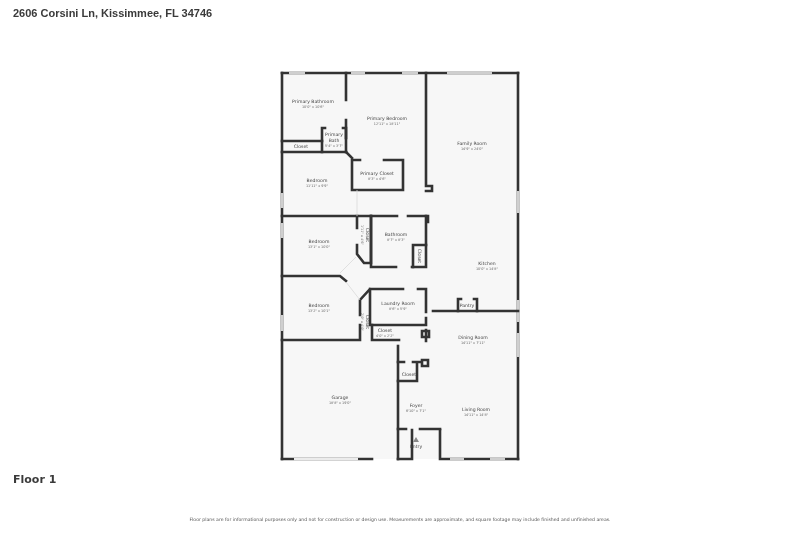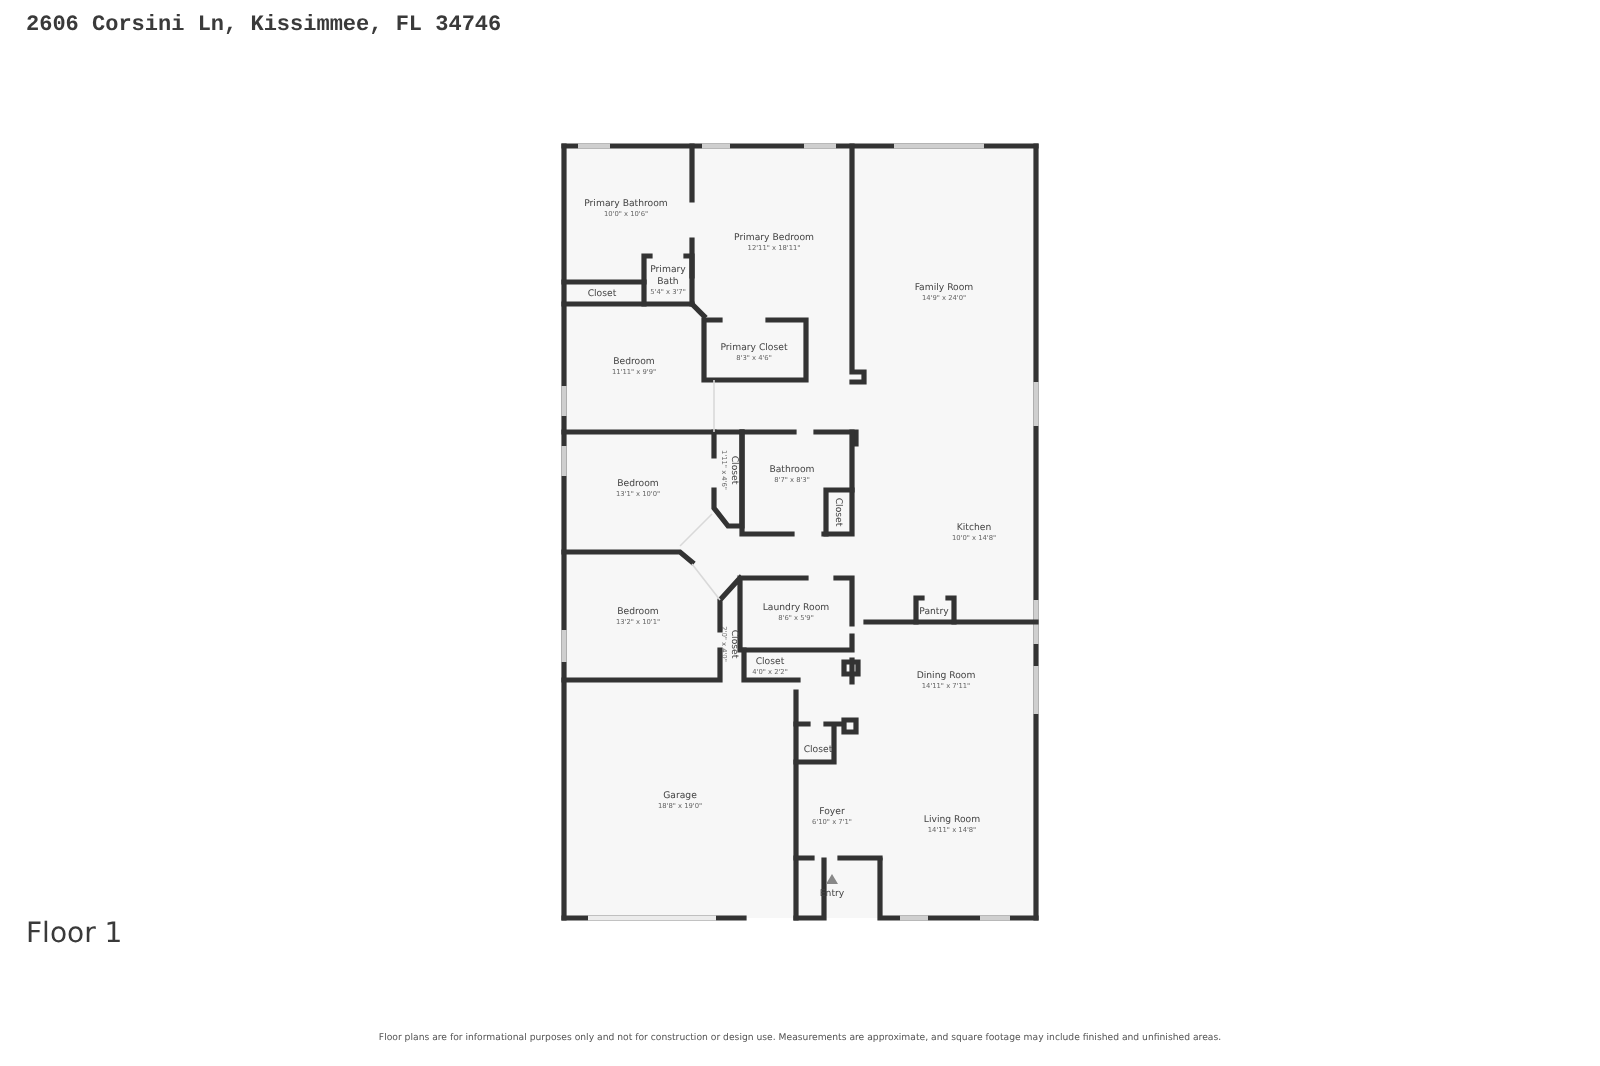--- a/index.html
+++ b/index.html
@@ -2,24 +2,24 @@
 <html><head>
 <meta charset="utf-8">
 <style>
   html, body { margin: 0; padding: 0; }
   body {
     width: 800px; height: 533px; background: #ffffff; position: relative; overflow: hidden;
     font-family: "DejaVu Sans", sans-serif; color: #333333;
   }
   .address {
     position: absolute; left: 13px; top: 7px; font-size: 11px; font-weight: bold; color: #3a3a3a;
-    font-family: Liberation Mono, monospace; letter-spacing: 0; text-align: right;
+    font-family: Liberation Sans, sans-serif; letter-spacing: 0; text-align: right;
   }
   .floor-label {
-    position: absolute; left: 13px; top: 459px; font-size: 14px; font-weight: normal; color: #3a3a3a;
+    position: absolute; left: 13px; top: 473px; font-size: 11px; font-weight: bold; color: #3a3a3a;
   }
   .disclaimer {
     position: absolute; left: 0; width: 800px; top: 517px; text-align: center; font-size: 4.6px; color: #555;
   }
   svg.plan { position: absolute; left: 0; top: 0; }
   .room-name { font-family: "DejaVu Sans", sans-serif; font-size: 4.6px; fill: #444; text-anchor: middle; }
   .room-dim { font-family: "DejaVu Sans", sans-serif; font-size: 3.4px; fill: #666; text-anchor: middle; }
   .wall { stroke: #333333; stroke-width: 2.6; fill: none; stroke-linecap: square; }
   .window { stroke: #cfcfcf; stroke-width: 2.6; fill: none; }
   .door { stroke: #d9d9d9; stroke-width: 0.8; fill: none; }

